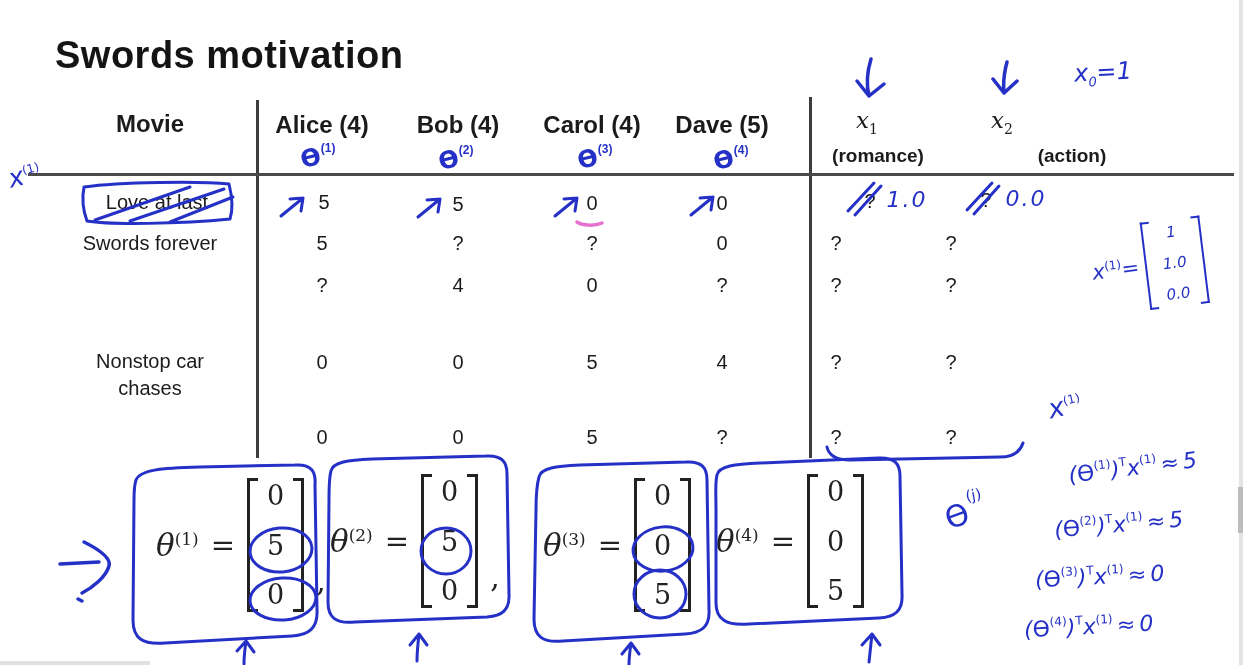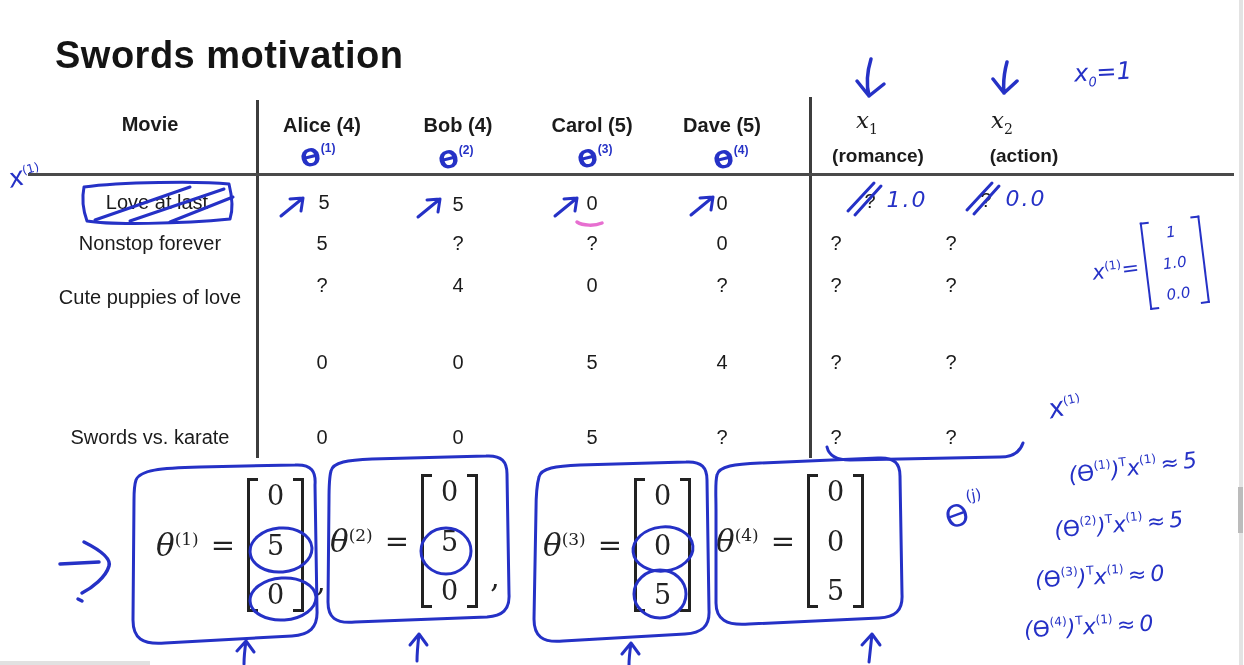--- a/index.html
+++ b/index.html
@@ -2,21 +2,21 @@
 <html><head>
 <meta charset="utf-8">
 <style>
   html,body{margin:0;padding:0;background:#fff;}
   .canvas{position:relative;width:1244px;height:665px;background:#ffffff;overflow:hidden;
           font-family:"Liberation Sans",sans-serif;color:#1b1b1b;}
   .title{position:absolute;left:55px;top:34px;font-size:38px;font-weight:bold;color:#141414;letter-spacing:.5px;}
   .vline{position:absolute;width:3px;background:#3d3d3d;}
   .hline{position:absolute;height:3px;background:#4a4a4a;}
   .cell{position:absolute;transform:translate(-50%,-50%);white-space:nowrap;font-size:20px;color:#1b1b1b;text-align:center;}
-  .hdr{font-weight:bold;font-size:20px;}
+  .hdr{font-weight:bold;font-size:24px;}
   .movie{white-space:normal;width:195px;line-height:1.35;}
   .math{font-family:"DejaVu Serif",serif;font-style:italic;font-size:23px;}
   .math sub{font-size:14px;font-style:normal;}
   .hwth .glyph{display:inline-block;font-size:24px;font-weight:bold;transform:rotate(-14deg);color:#2531c6;font-family:"DejaVu Sans",sans-serif;}
   .hwth sup{font-size:12px;color:#2531c6;position:relative;top:-6px;font-weight:bold;}
   .hwval{position:absolute;transform:translate(-50%,-50%);color:#2531c6;font-size:22px;font-style:italic;letter-spacing:2px;font-family:"DejaVu Sans",sans-serif;}
   
   .texpr{position:absolute;display:flex;align-items:center;gap:12px;color:#222;}
   .tlabel{font-family:"DejaVu Serif",serif;font-style:italic;font-size:31px;}
   .tlabel sup{font-style:normal;font-size:17px;}
@@ -51,67 +51,66 @@
 
   <div class="title">Swords motivation</div>
 
   <div class="vline" style="left:256px;top:100px;height:358px;"></div>
   <div class="vline" style="left:809px;top:97px;height:361px;"></div>
   <div class="hline" style="left:28px;top:173px;width:1206px;"></div>
 
   <span class="cell hdr" style="left:150px;top:124px">Movie</span>
   <span class="cell hdr" style="left:322px;top:125px">Alice (4)</span>
   <span class="cell hdr" style="left:458px;top:125px">Bob (4)</span>
-  <span class="cell hdr" style="left:592px;top:125px">Carol (5)</span>
+  <span class="cell hdr" style="left:592px;top:125px">Carol (4)</span>
   <span class="cell hdr" style="left:722px;top:125px">Dave (5)</span>
 
   <span class="cell hwth" style="left:318px;top:158px"><span class="glyph">Ɵ</span><sup>(1)</sup></span>
   <span class="cell hwth" style="left:456px;top:160px"><span class="glyph">Ɵ</span><sup>(2)</sup></span>
   <span class="cell hwth" style="left:595px;top:159px"><span class="glyph">Ɵ</span><sup>(3)</sup></span>
   <span class="cell hwth" style="left:731px;top:160px"><span class="glyph">Ɵ</span><sup>(4)</sup></span>
 
   <span class="cell math" style="left:867px;top:122px"><span>x</span><sub>1</sub></span>
   <span class="cell math" style="left:1002px;top:122px"><span>x</span><sub>2</sub></span>
   <span class="cell hdr" style="left:878px;top:156px;font-size:19px">(romance)</span>
-  <span class="cell hdr" style="left:1024px;top:156px;font-size:19px">(action)</span>
+  <span class="cell hdr" style="left:1072px;top:156px;font-size:19px">(action)</span>
 
   <span class="cell" style="left:157px;top:202px">Love at last</span>
   <span class="cell" style="left:324px;top:202px">5</span>
   <span class="cell" style="left:458px;top:204px">5</span>
   <span class="cell" style="left:592px;top:203px">0</span>
   <span class="cell" style="left:722px;top:203px">0</span>
   <span class="cell" style="left:870px;top:201px">?</span>
   <span class="cell" style="left:986px;top:200px">?</span>
   <span class="hwval" style="left:907px;top:199px">1.0</span>
   <span class="hwval" style="left:1026px;top:198px">0.0</span>
 
-  <span class="cell" style="left:150px;top:243px">Nonstop forever</span>
+  <span class="cell" style="left:150px;top:243px">Swords forever</span>
   <span class="cell" style="left:322px;top:243px">5</span>
   <span class="cell" style="left:458px;top:243px">?</span>
   <span class="cell" style="left:592px;top:243px">?</span>
   <span class="cell" style="left:722px;top:243px">0</span>
   <span class="cell" style="left:836px;top:243px">?</span>
   <span class="cell" style="left:951px;top:243px">?</span>
 
-  <span class="cell movie" style="left:150px;top:297px">Cute puppies of love</span>
   <span class="cell" style="left:322px;top:285px">?</span>
   <span class="cell" style="left:458px;top:285px">4</span>
   <span class="cell" style="left:592px;top:285px">0</span>
   <span class="cell" style="left:722px;top:285px">?</span>
   <span class="cell" style="left:836px;top:285px">?</span>
   <span class="cell" style="left:951px;top:285px">?</span>
 
+  <span class="cell movie" style="left:150px;top:375px;width:150px">Nonstop car chases</span>
   <span class="cell" style="left:322px;top:362px">0</span>
   <span class="cell" style="left:458px;top:362px">0</span>
   <span class="cell" style="left:592px;top:362px">5</span>
   <span class="cell" style="left:722px;top:362px">4</span>
   <span class="cell" style="left:836px;top:362px">?</span>
   <span class="cell" style="left:951px;top:362px">?</span>
 
-  <span class="cell" style="left:150px;top:437px">Swords vs. karate</span>
   <span class="cell" style="left:322px;top:437px">0</span>
   <span class="cell" style="left:458px;top:437px">0</span>
   <span class="cell" style="left:592px;top:437px">5</span>
   <span class="cell" style="left:722px;top:437px">?</span>
   <span class="cell" style="left:836px;top:437px">?</span>
   <span class="cell" style="left:951px;top:437px">?</span>
 
   <div class="texpr" style="left:156px;top:478px">
     <span class="tlabel"><span>θ</span><sup>(1)</sup></span>
     <span class="teq">=</span>

